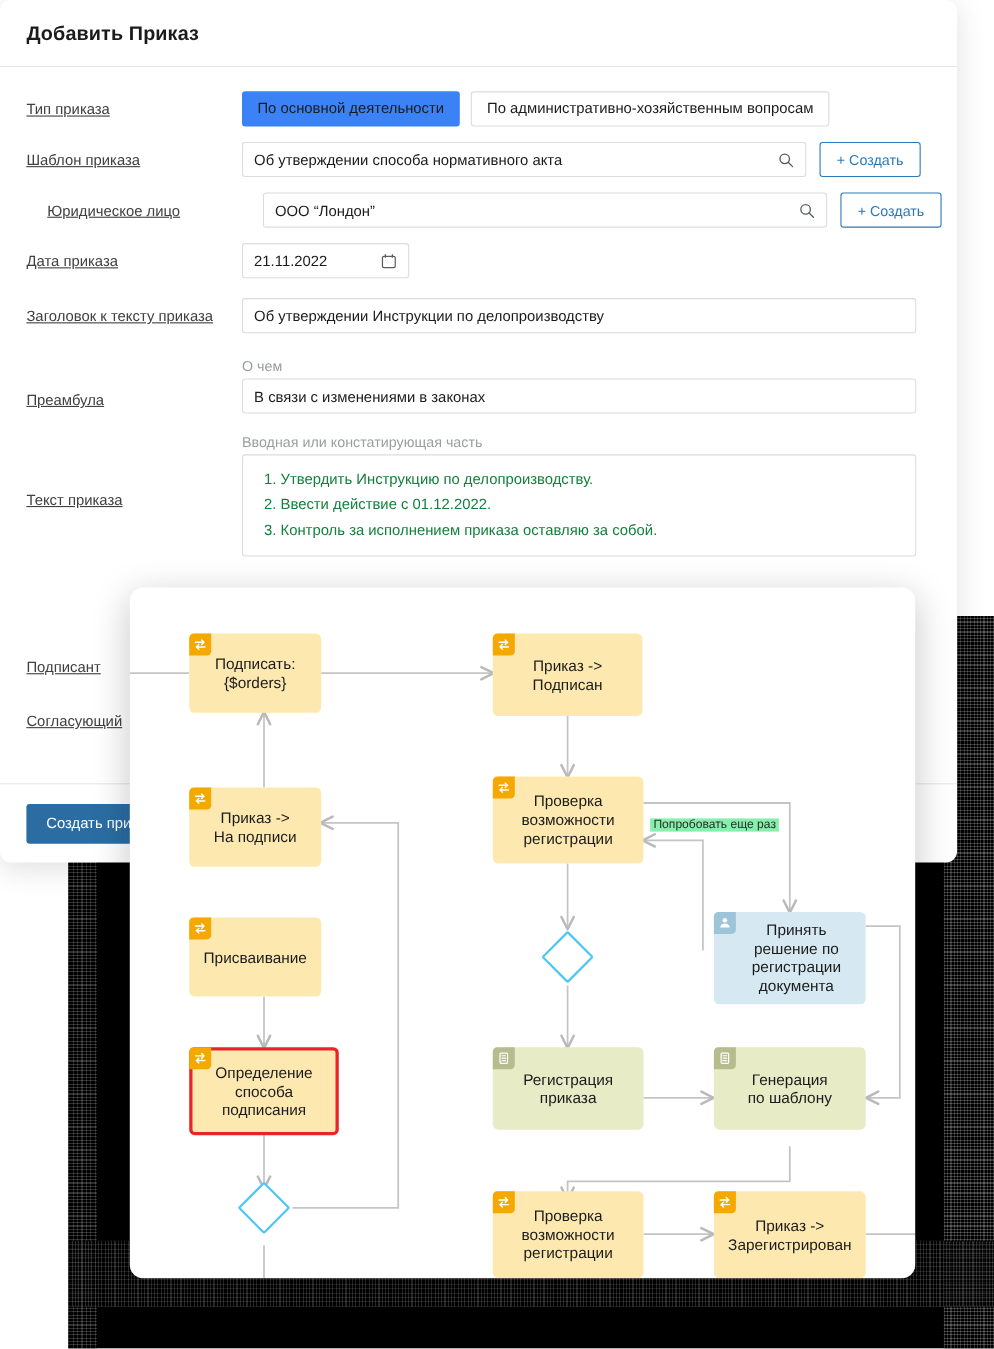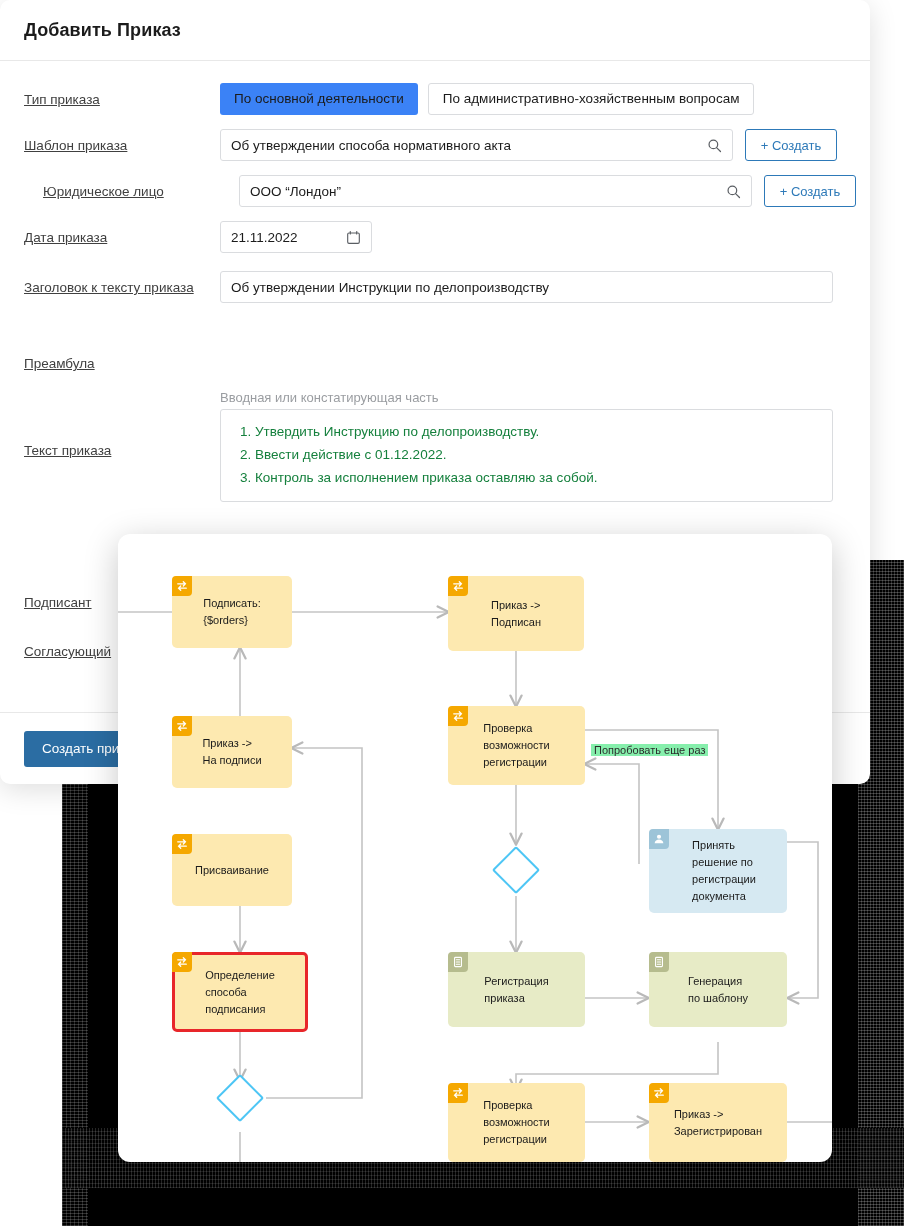--- a/index.html
+++ b/index.html
@@ -125,22 +125,22 @@
   #flow-card {
     position:absolute; left:118px; top:534px; width:714px; height:628px;
     background:#fff; border-radius:12px;
     box-shadow:0 8px 34px rgba(0,0,0,.22);
     z-index:3; overflow:hidden;
   }
   #flow-svg { position:absolute; left:0; top:0; }
 
   .node {
     position:absolute; border-radius:5px;
-    display:flex; align-items:center; justify-content:center; 
-    font-size:11px; color:#1b1b1b; line-height:17px;
+    display:flex; align-items:center; justify-content:center; text-align:center;
+    font-size:14px; color:#1b1b1b; line-height:17px;
     padding:6px 8px;
   }
   .node.task   { background:#fde9b0; }
   .node.user   { background:#d6e9f2; }
   .node.doc    { background:#e7ebc6; }
   .node.selected { border:3px solid #e8262a; }
 
   .nbadge {
     position:absolute; left:0; top:0; width:20px; height:20px;
     border-radius:4px 0 4px 0;
@@ -244,20 +244,26 @@
       <div class="lbl">Заголовок к тексту приказа</div>
       <div class="ctl">
         <div class="tf wide">
           <span class="val">Об утверждении Инструкции по делопроизводству</span>
         </div>
       </div>
     </div>
 
     <div class="row" style="margin-top:22px;">
       <div class="lbl" style="padding-top:30px;">Преамбула</div>
+      <div class="ctl">
+        <div class="sub-label">О чем</div>
+        <div class="tf wide">
+          <span class="val">В связи с изменениями в законах</span>
+        </div>
+      </div>
     </div>
 
     <div class="row" style="margin-top:18px;">
       <div class="lbl" style="padding-top:52px;">Текст приказа</div>
       <div class="ctl">
         <div class="sub-label">Вводная или констатирующая часть</div>
         <div class="ta">
           <ol>
             <li>Утвердить Инструкцию по делопроизводству.</li>
             <li>Ввести действие с 01.12.2022.</li>

